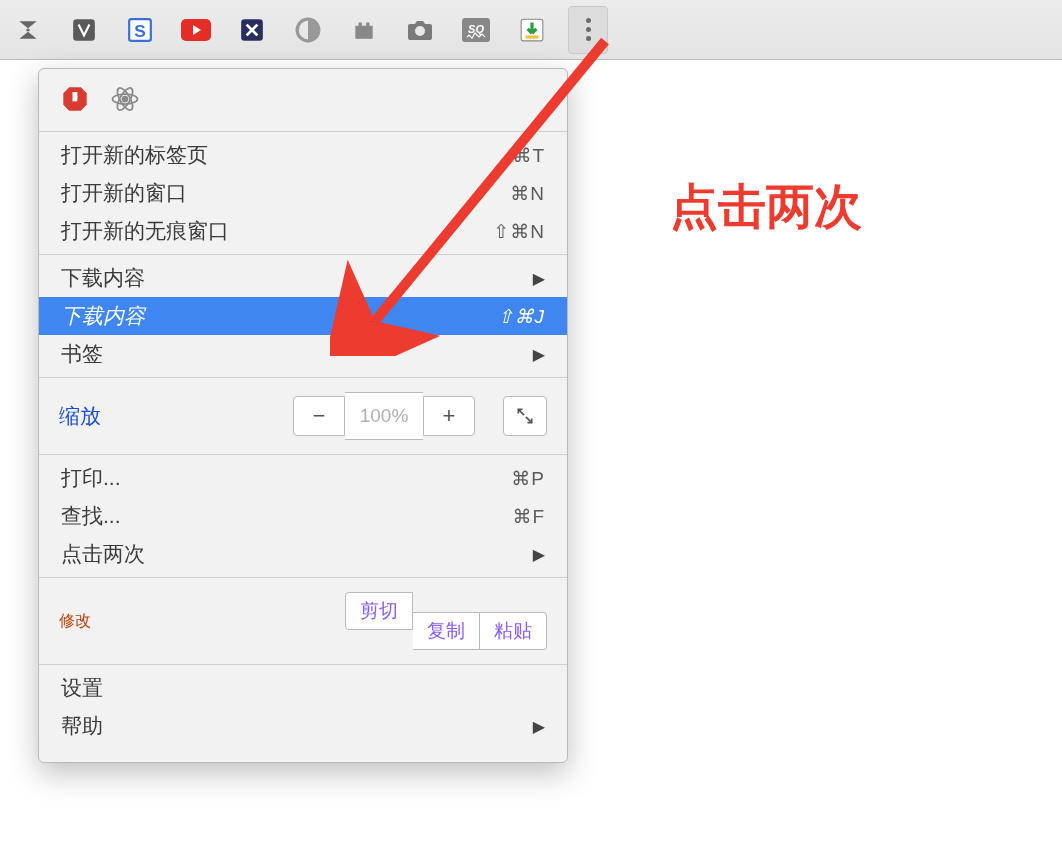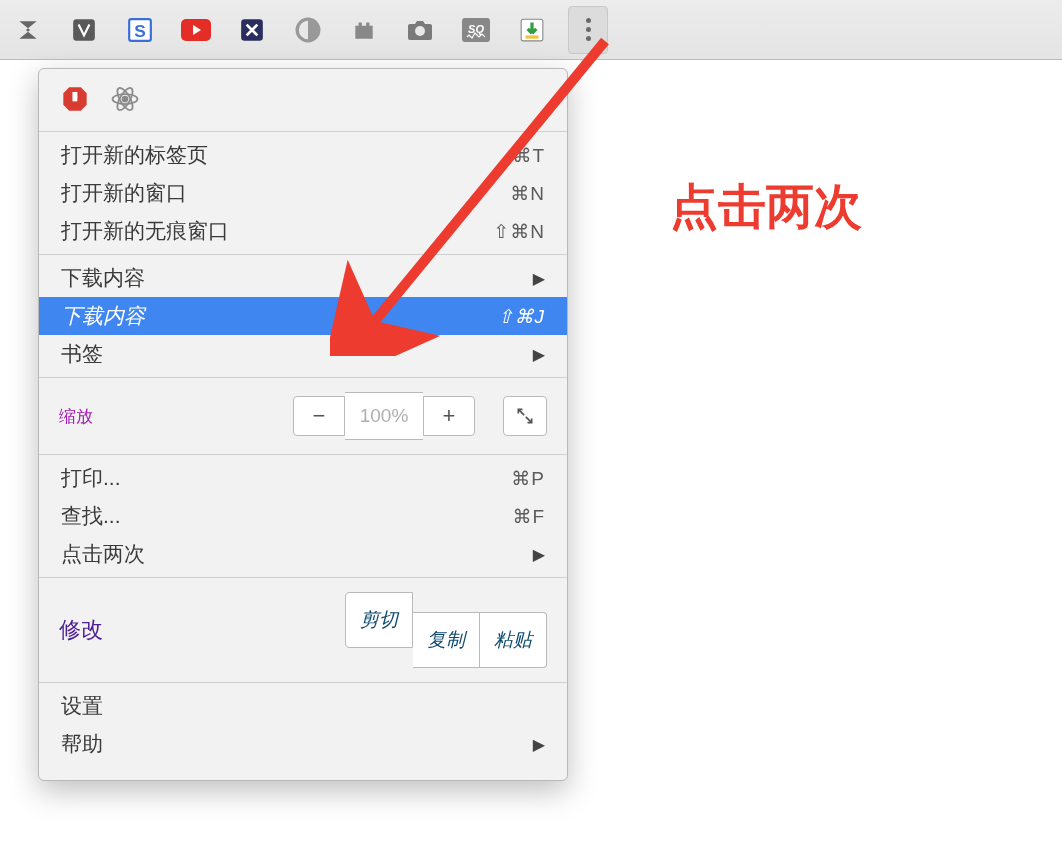--- a/index.html
+++ b/index.html
@@ -92,21 +92,21 @@
     font-size: 16px;
     color: #444;
   }
 
   .zoom-row {
     display: flex;
     align-items: center;
     justify-content: space-between;
     padding: 10px 20px;
   }
-  .zoom-row .label { font-size: 17px; color: #a21caf; }
+  .zoom-row .label { font-size: 21px; color: #1d4ed8; }
   .zoom-controls {
     display: flex; align-items: center; gap: 0;
   }
   .zbtn {
     width: 52px; height: 40px;
     border: 1px solid #bababa;
     background: #fff;
     display: flex; align-items: center; justify-content: center;
     font-size: 22px; color: #555;
     cursor: pointer;
@@ -129,30 +129,29 @@
     display: flex; align-items: center; justify-content: center;
     cursor: pointer;
   }
 
   .edit-row {
     display: flex;
     align-items: center;
     justify-content: space-between;
     padding: 10px 20px;
   }
-  .edit-row .label { font-size: 22px; color: #4c1d95; }
+  .edit-row .label { font-size: 16px; color: #c2410c; }
   .edit-btns { display: flex; }
   .ebtn {
-    height: 56px; padding: 0 14px;
+    height: 38px; padding: 0 14px;
     border: 1px solid #bababa;
     background: #fff;
-    font-size: 19px; color: #0c4a6e;
-    display: flex; align-items: center; justify-content: center;
-    cursor: pointer;
-    font-style: italic;
+    font-size: 19px; color: #8b5cf6;
+    display: flex; align-items: center; justify-content: center;
+    cursor: pointer;
   }
   .ebtn:first-child { border-radius: 4px 0 0 4px; }
   .ebtn:last-child  { border-radius: 0 4px 4px 0; }
   .ebtn + .ebtn { border-left: none; margin-top: 20px; }
 
   .annotation-text {
     position: absolute;
     top: 175px;
     left: 670px;
     font-size: 48px;

